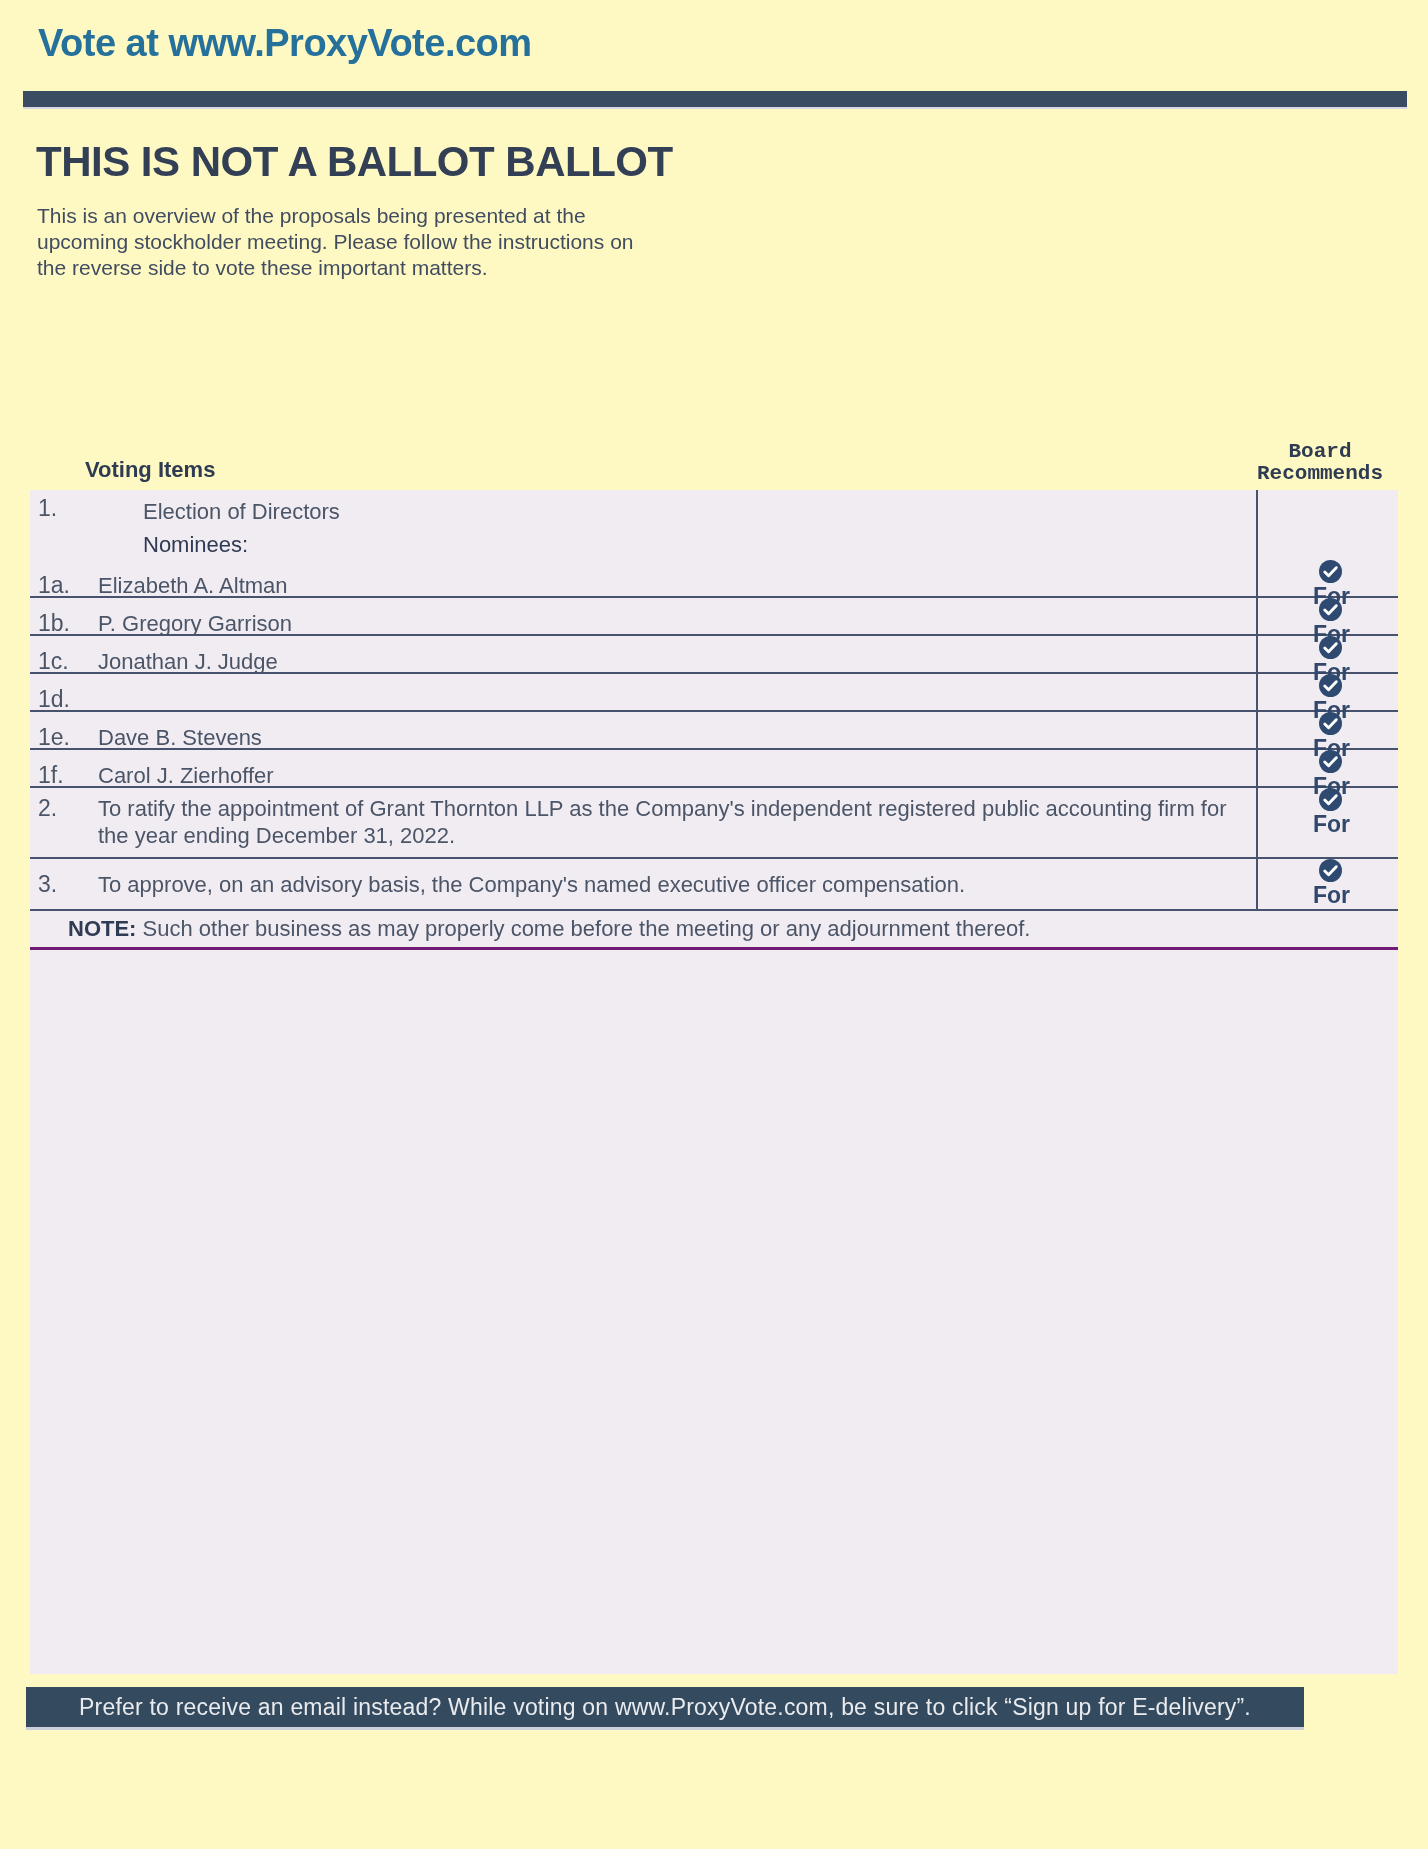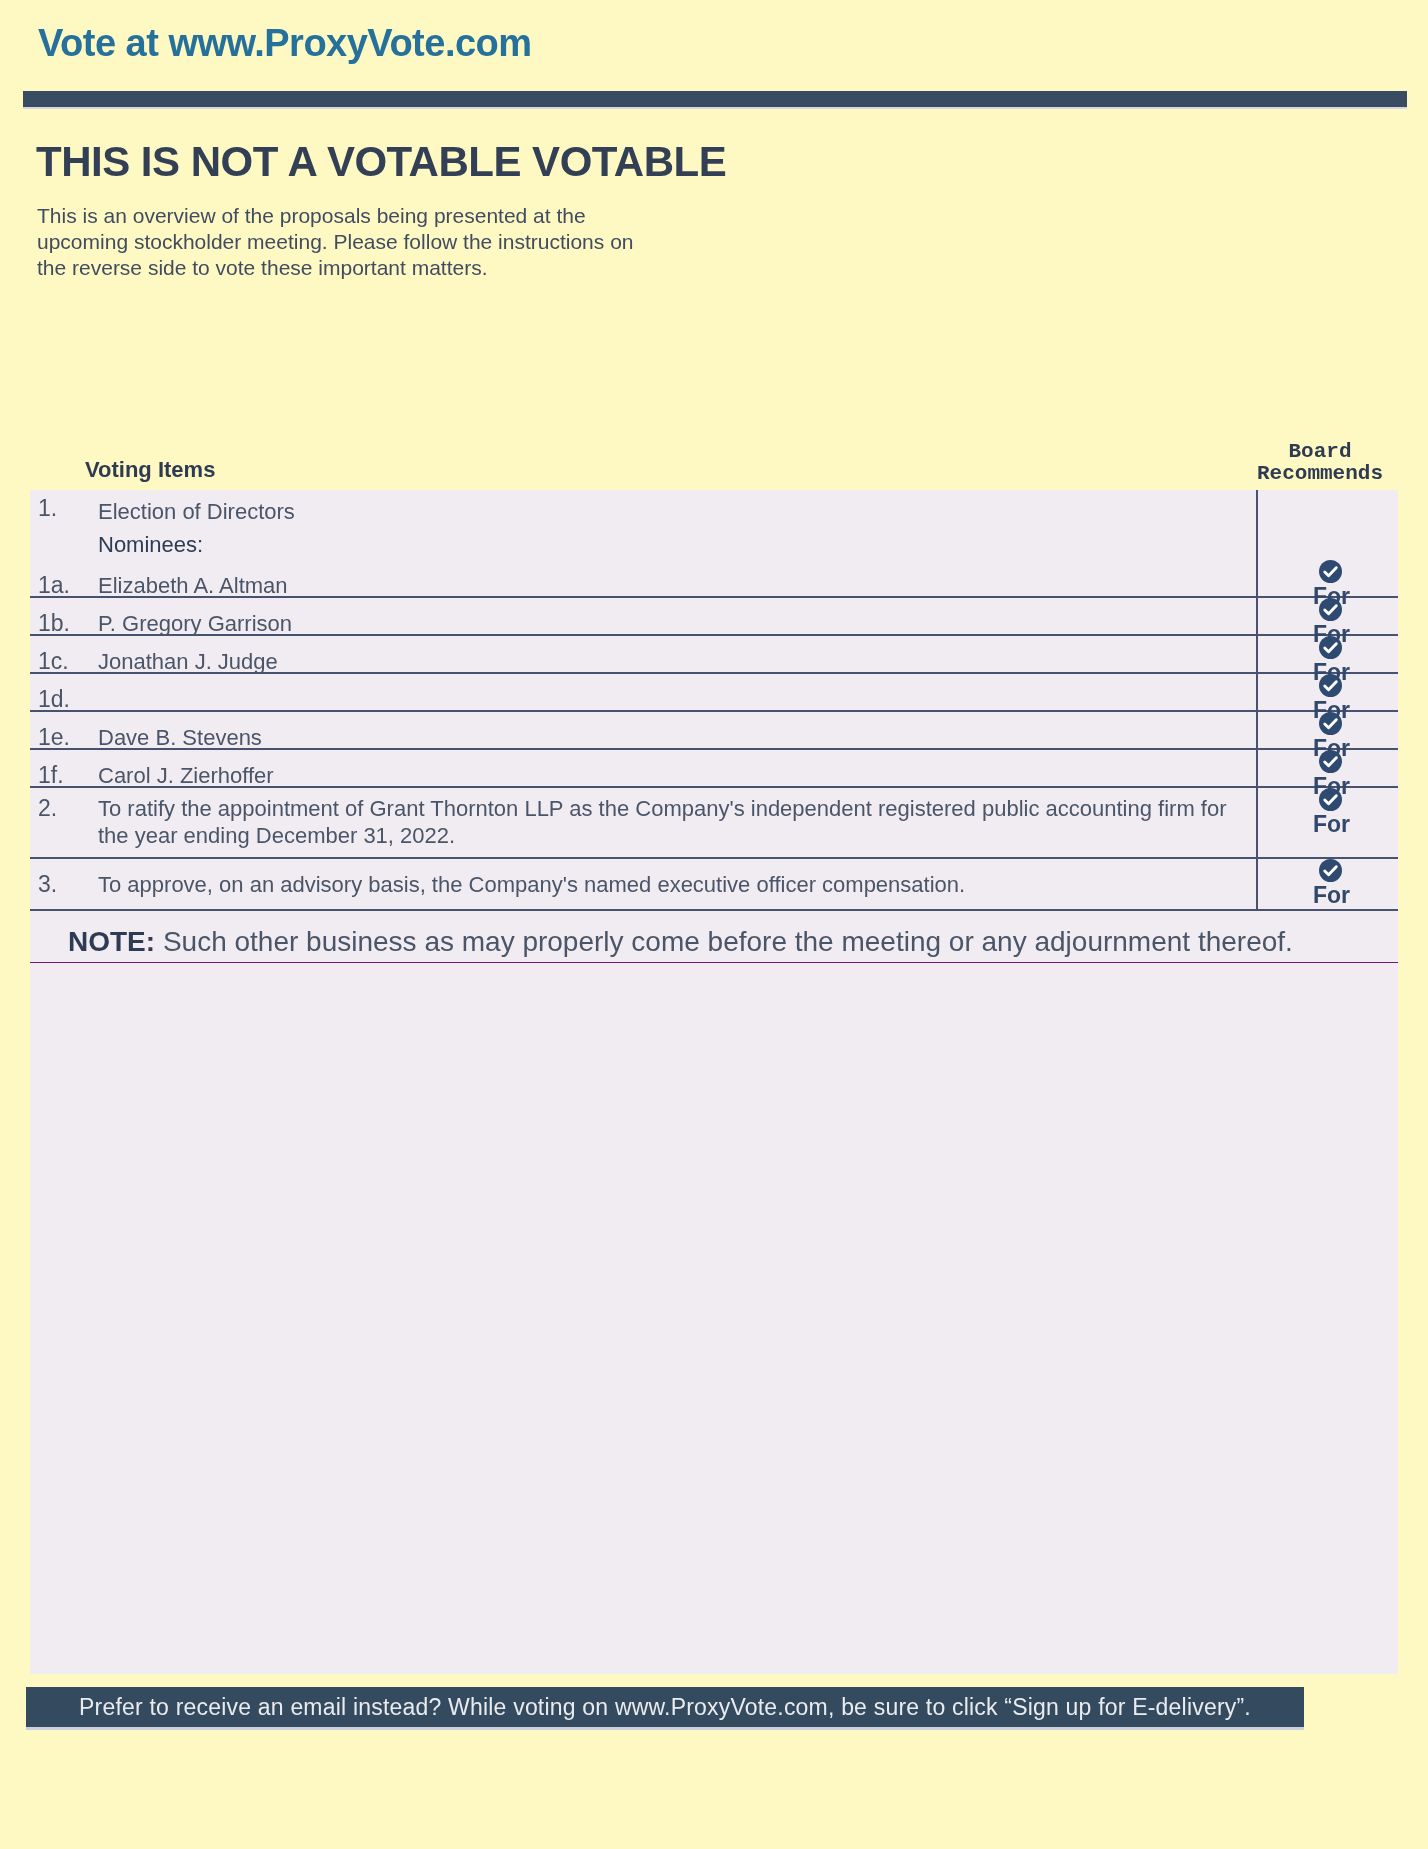--- a/index.html
+++ b/index.html
@@ -61,33 +61,32 @@
     flex:1 1 auto;font-size:22px;line-height:27px;color:#4b5568;
     padding-right:20px;
   }
   .cell-right{
     border-left:2px solid #47536e;
     display:flex;align-items:center;
     padding-left:7px;box-sizing:border-box;flex-direction:column;
   }
   .row-intro{height:70px;}
   .row-intro .cell-left{align-items:flex-start;padding-top:5px;}
-  .row-intro .txt{line-height:33px;}
+  .row-intro .txt{line-height:33px;margin-left:45px;}
   .row-intro .intro-sub{font-weight:normal;color:#2e3b53;}
   .row-name{height:38px;}
   .row-p2{height:71px;}
   .row-p2 .cell-left{align-items:flex-start;padding-top:7px;}
   .row-p3{height:52px;}
   .row-note{
     display:block;height:39px;
-    border-bottom:1px solid #701a75;
+    border-bottom:3px solid #701a75;
     box-sizing:border-box;
-    font-size:28px;line-height:36px;
+    font-size:22px;line-height:36px;
     padding-left:38px;
-    margin-top:13px;
   }
   .row-note .note-label{font-weight:bold;color:#2e3b53;}
   .row-filler{flex:1 1 auto;}
   .check-icon{
     width:23px;height:23px;flex:0 0 23px;
     margin-right:2px;display:inline-block;
   }
   .for-label{
     font-size:23px;font-weight:bold;color:#31486b;
   }
@@ -103,21 +102,21 @@
 </style>
 </head>
 <body>
 
 <div class="page">
 
   <div class="site-title">Vote at www.ProxyVote.com</div>
 
   <div class="top-rule"></div>
 
-  <div class="notice-heading">THIS IS NOT A VOTABLE VOTABLE</div>
+  <div class="notice-heading">THIS IS NOT A BALLOT BALLOT</div>
 
   <div class="notice-body">
     <div>This is an overview of the proposals being presented at the</div>
     <div>upcoming stockholder meeting. Please follow the instructions on</div>
     <div>the reverse side to vote these important matters.</div>
   </div>
 
   <div class="voting-items-header">Voting Items</div>
 
   <div class="board-header">

